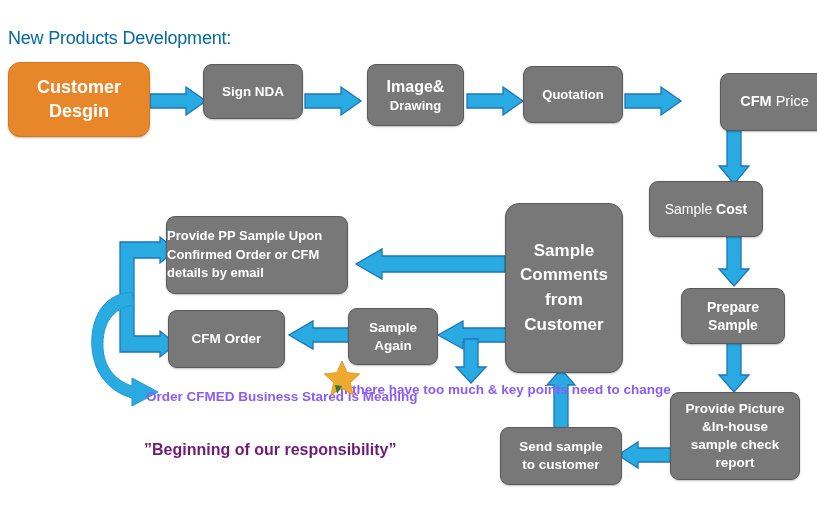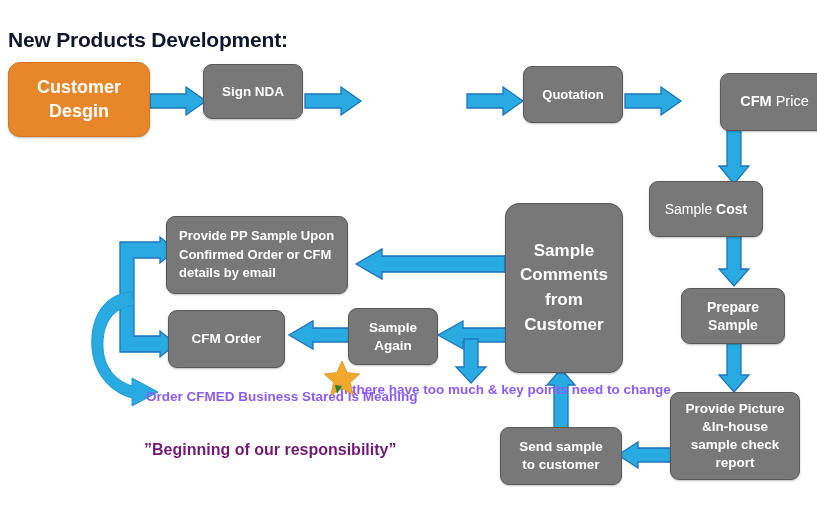--- a/index.html
+++ b/index.html
@@ -14,23 +14,23 @@
     position: relative;
     width: 817px;
     height: 525px;
     background: #ffffff;
     overflow: hidden;
   }
   .title {
     position: absolute;
     left: 8px;
     top: 28px;
-    font-size: 21px;
-    font-weight: bold;
-    color: #0f172a;
+    font-size: 18px;
+    font-weight: normal;
+    color: #0369a1;
     letter-spacing: -0.2px;
     white-space: nowrap;
   }
   .node {
     position: absolute;
     box-sizing: border-box;
     border-radius: 9px;
     border: 1px solid #5a5a5a;
     background: #787878;
     color: #ffffff;
@@ -45,21 +45,20 @@
   }
   .node.orange {
     background: #E8862A;
     border: 1px solid #D5781F;
     border-radius: 12px;
     font-size: 18px;
   }
   .node.left-text {
     justify-content: flex-start;
     text-align: left;
-    padding-left: 12px;
     padding-right: 8px;
   }
   .node .ln { display: block; }
   .thin { font-weight: normal; }
 
   
   .arrow {
     position: absolute;
     z-index: 3;
   }
@@ -191,20 +190,26 @@
       <span class="ln">Desgin</span>
     </div>
   </div>
 
   <div class="node" style="left:203px; top:64px; width:100px; height:55px; font-size:13.5px;">
     <div>
       <span class="ln">Sign NDA</span>
     </div>
   </div>
 
+  <div class="node" style="left:367px; top:64px; width:97px; height:62px; font-size:14px;">
+    <div>
+      <span class="ln" style="font-size:16px;">Image&amp;</span>
+      <span class="ln" style="font-size:13px;">Drawing</span>
+    </div>
+  </div>
 
   <div class="node" style="left:523px; top:66px; width:100px; height:57px; font-size:13px;">
     <div>
       <span class="ln">Quotation</span>
     </div>
   </div>
 
   <div class="node" style="left:679px; top:73px; width:109px; height:58px; font-size:14.5px;margin-left:41px;">
     <div style="white-space:nowrap;">
       <span>CFM </span><span class="thin">Price</span>

